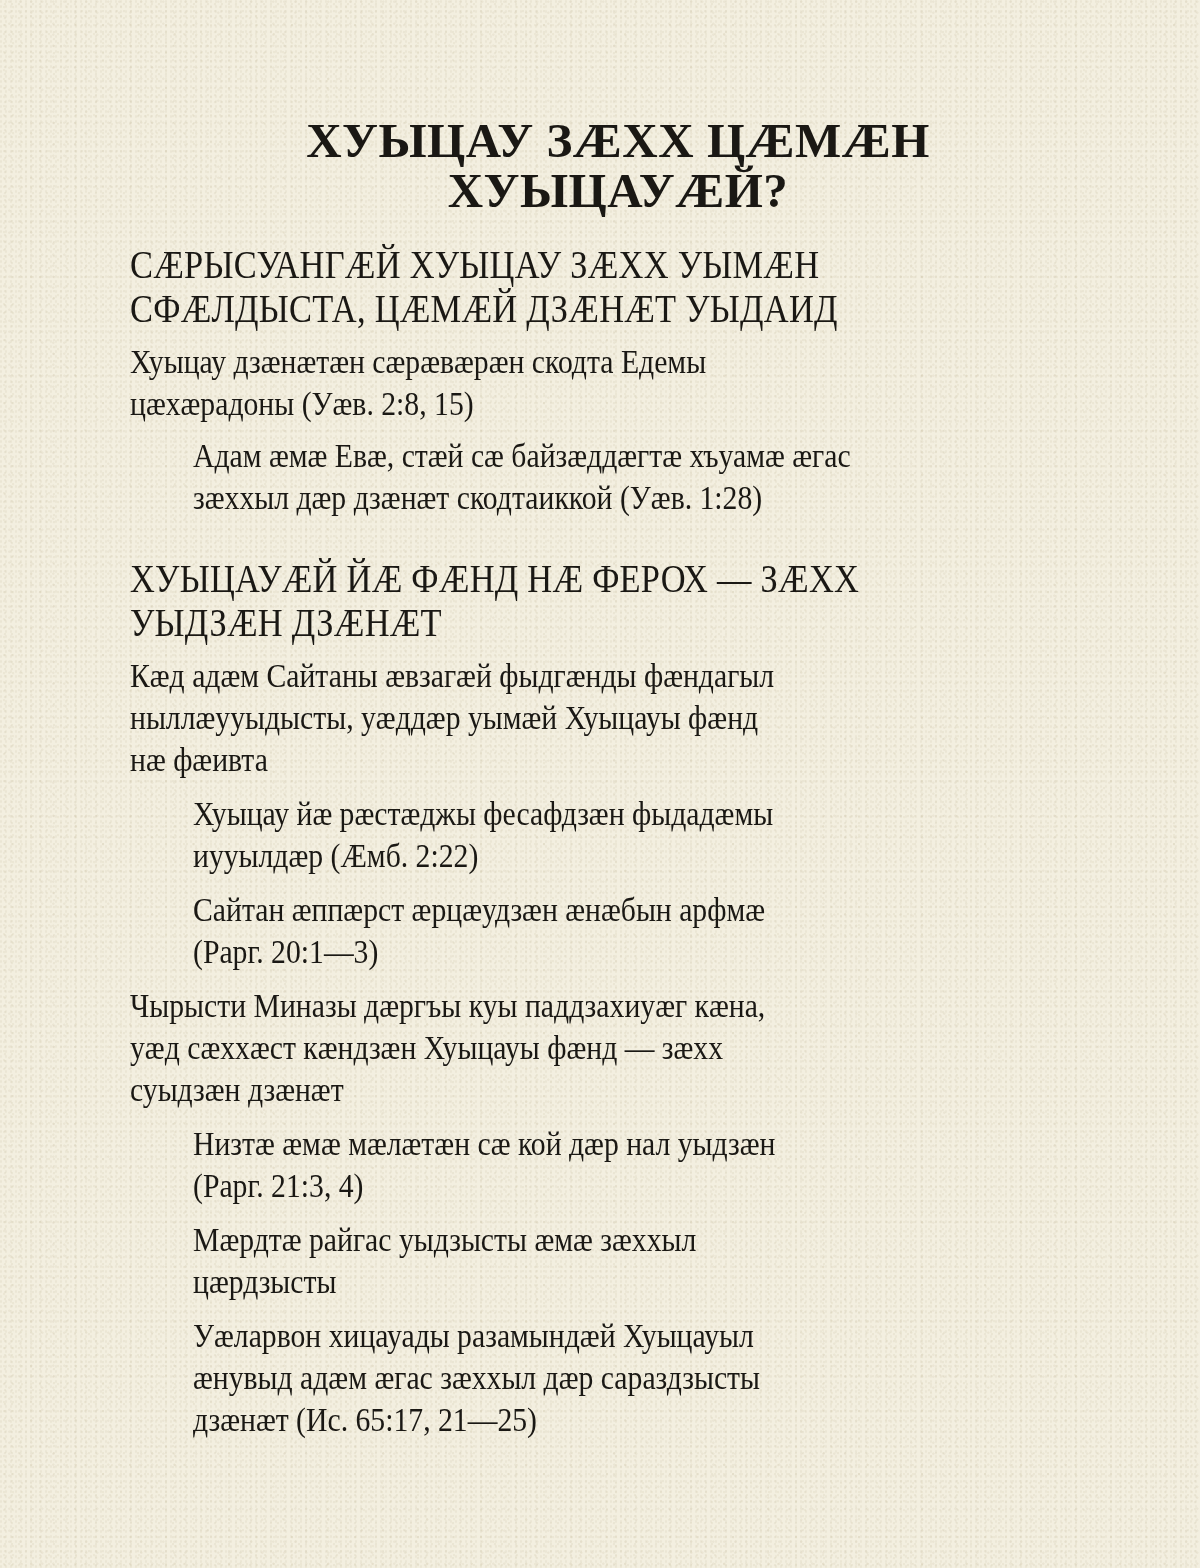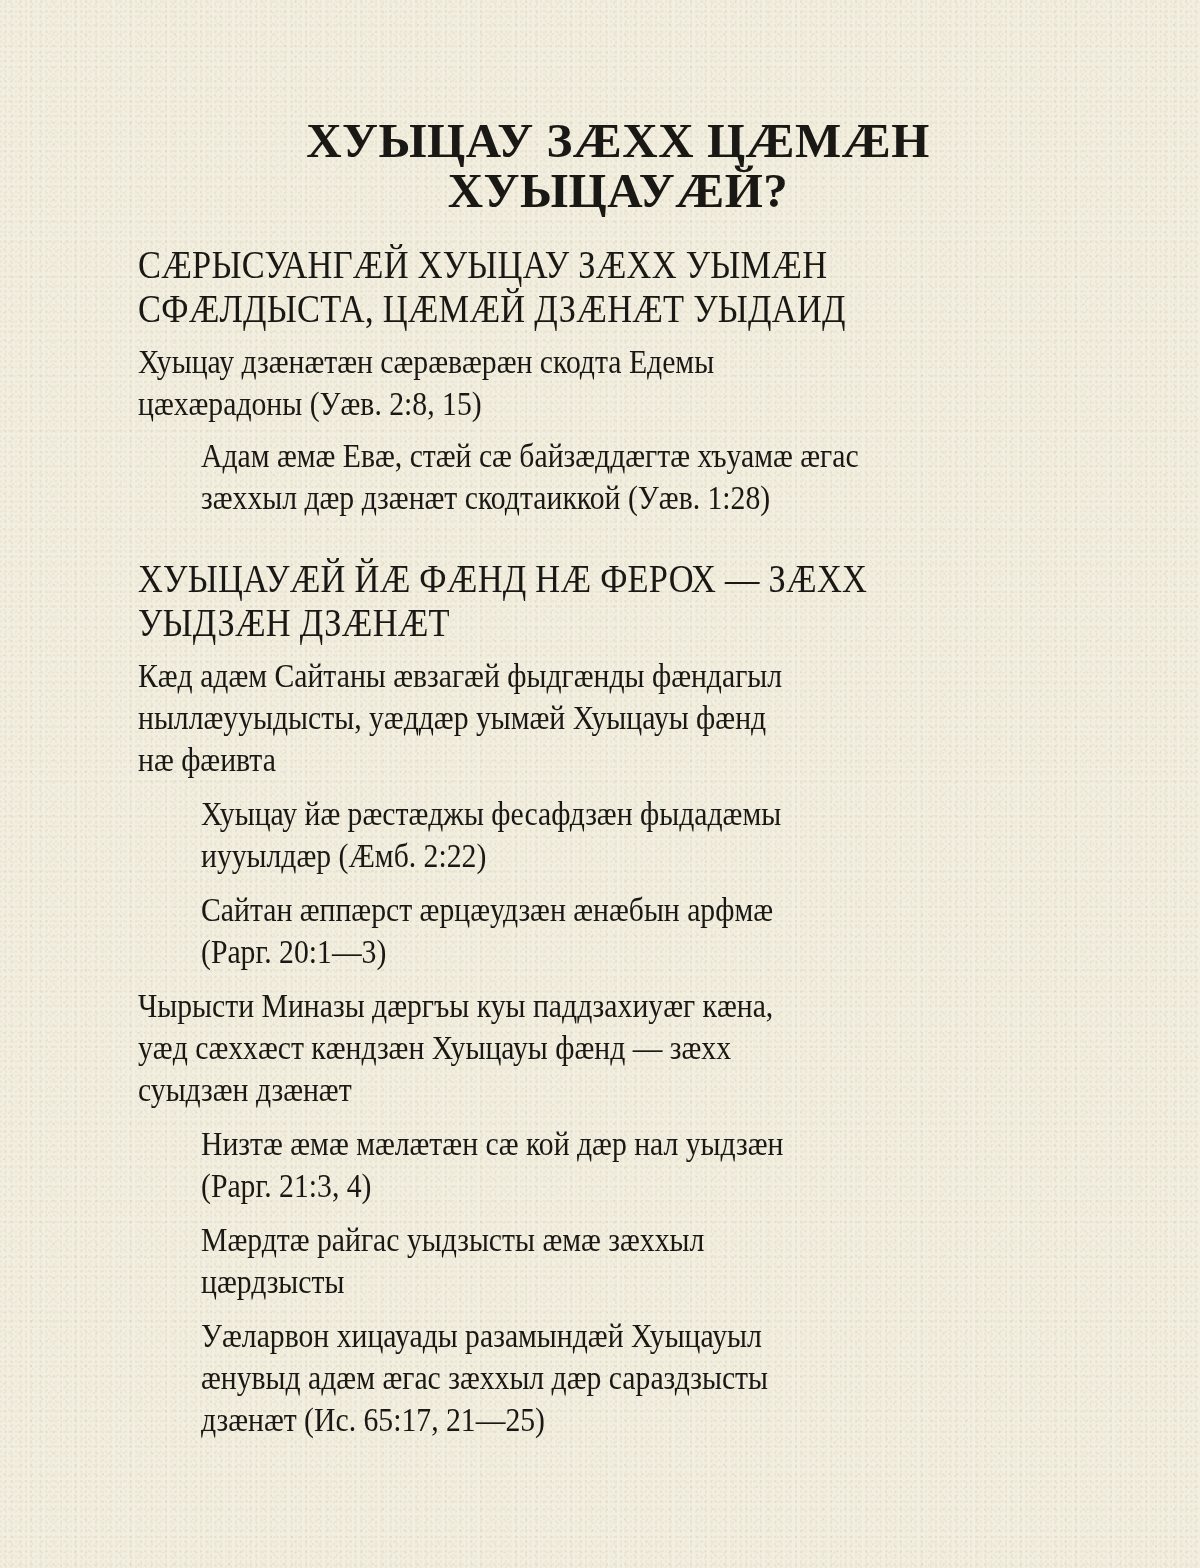--- a/index.html
+++ b/index.html
@@ -38,21 +38,21 @@
       font-size: 49px;
       line-height: 50px;
       letter-spacing: 0.5px;
       margin: 0;
       padding-left: 18px;
     }
     .title span { display: block; }
 
     .content {
       position: absolute;
-      left: 138px;
+      left: 130px;
       top: 243px;
       width: 940px;
     }
     .section-heading {
       font-size: 40px;
       line-height: 44px;
       font-weight: normal;
       margin: 0;
       padding-left: 50px;
       text-indent: -50px;

